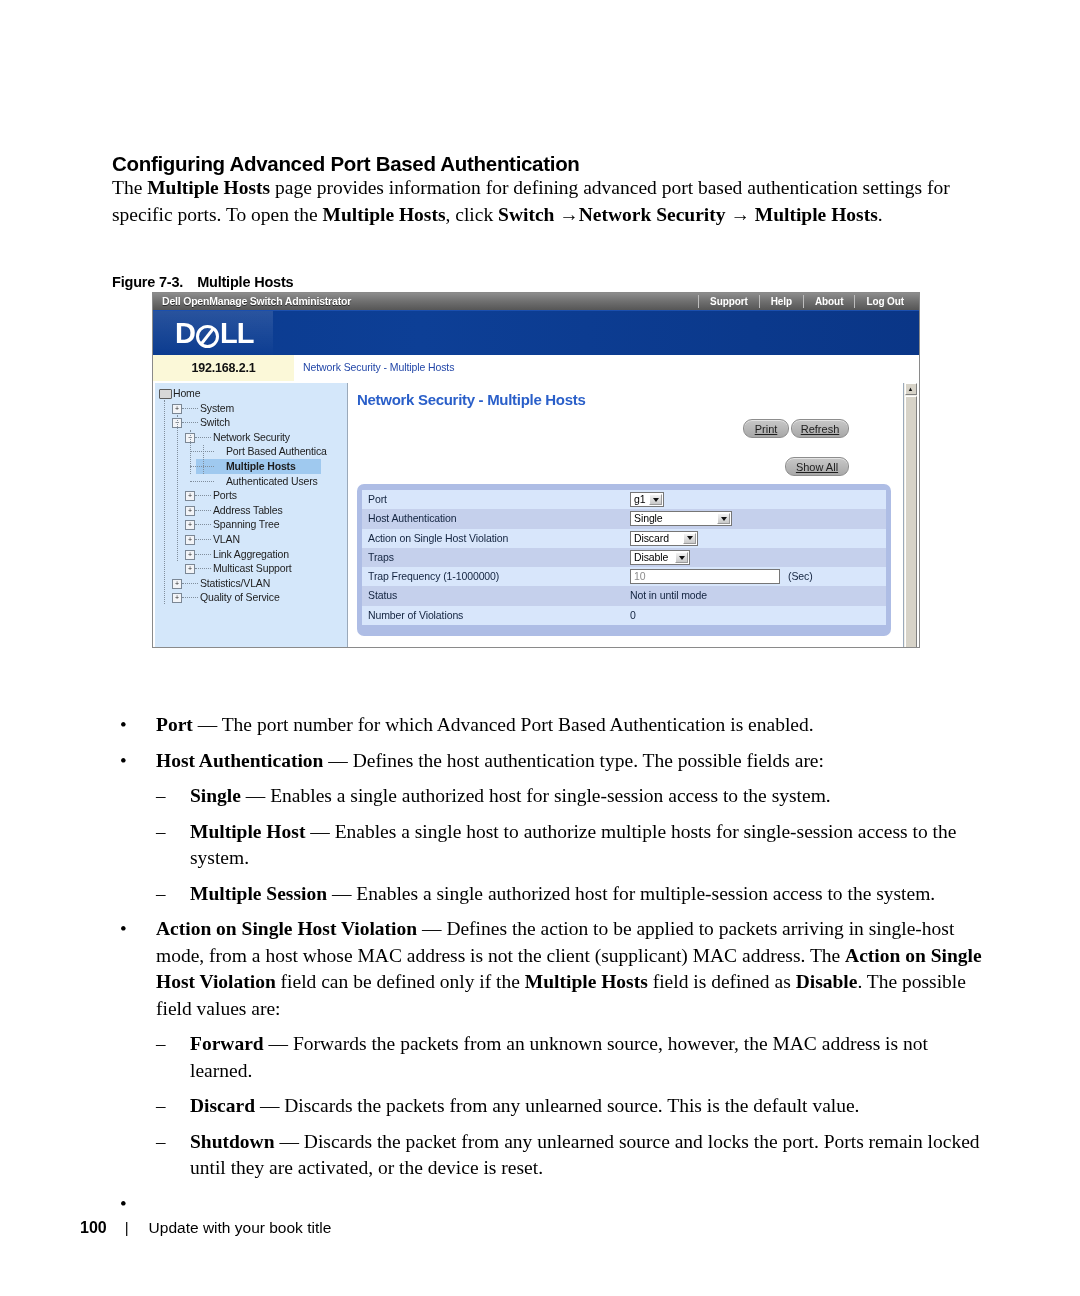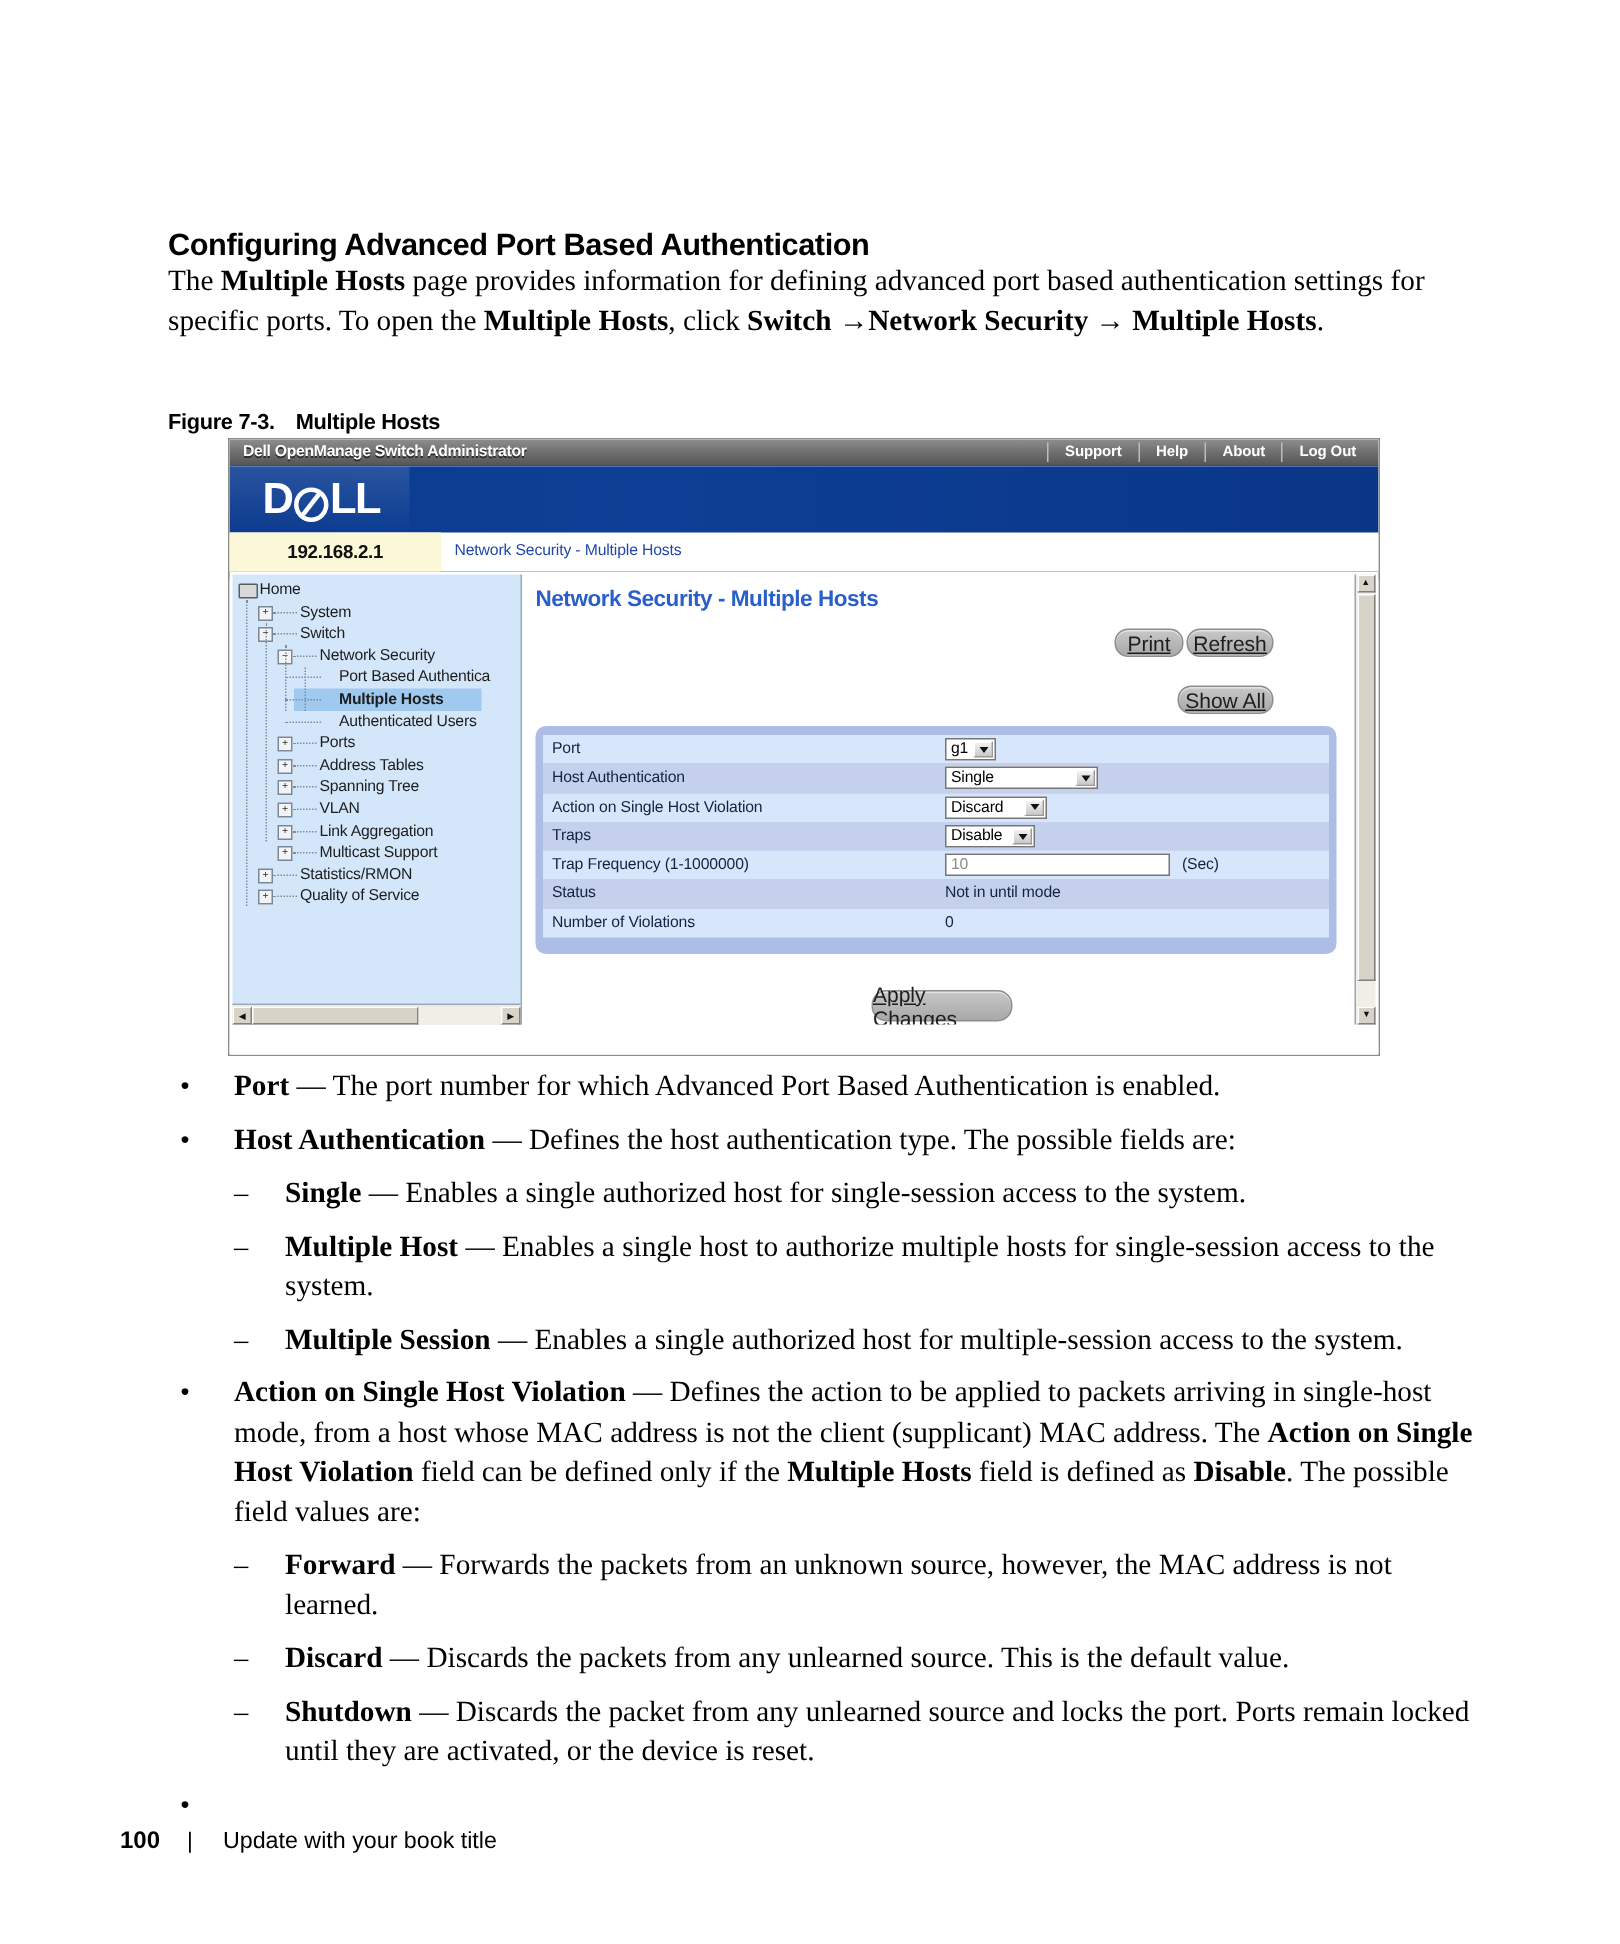--- a/index.html
+++ b/index.html
@@ -50,21 +50,21 @@
     position:absolute;left:80px;top:1219px;
     font-family:"Liberation Sans",sans-serif;
     font-size:15px;
   }
   .footer .pg{font-weight:bold;font-size:16px;}
   .footer .bar{display:inline-block;margin:0 20px 0 18px;color:#000;}
   .footer .bt{font-size:15.5px;}
 
   
   .app{
-    position:absolute;left:152px;top:292px;width:768px;height:412px;
+    position:absolute;left:152px;top:292px;width:768px;height:356px;
     background:#ffffff;
     font-family:"Liberation Sans",sans-serif;
     border:1px solid #8a8a8a;
     box-sizing:border-box;
     overflow:hidden;
     padding-left:36px;
   }
   
   .titlebar{
     position:absolute;left:0;top:0;width:100%;height:17px;
@@ -188,21 +188,21 @@
   }
   .pg-title{
     position:absolute;left:8px;top:8px;
     font-size:15px;font-weight:bold;color:#2a5fc9;letter-spacing:-0.3px;
   }
   .btn{
     position:absolute;height:17px;min-width:44px;
     background:linear-gradient(to bottom,#c8c8c8,#a8a8a8);
     border:1px solid #8d8d8d;border-radius:9px;
     display:flex;align-items:center;justify-content:center;
-    font-size:14px;color:#1d1d1d;text-decoration:underline;
+    font-size:11px;color:#1d1d1d;text-decoration:underline;
     box-shadow:inset 0 1px 0 #e4e4e4;
   }
   .btn-print{right:128px;top:36px;width:42px;}
   .btn-refresh{right:68px;top:36px;width:56px;}
   .btn-showall{right:68px;top:74px;width:62px;}
   .btn-apply{left:232px;top:277px;width:92px;height:19px;border-radius:10px;font-size:14px;}
 
   .formpanel{
     position:absolute;left:8px;top:101px;right:26px;height:152px;
     background:#aebde5;
@@ -365,21 +365,21 @@
               <span class="lbl" style="left: 58px;">Link Aggregation</span>
             </div>
             <div class="tnode">
               <div class="tbox" style="left: 30px;">+</div>
               <div class="tdash" style="left: 40px; width: 16px;"></div>
               <span class="lbl" style="left: 58px;">Multicast Support</span>
             </div>
             <div class="tnode">
               <div class="tbox" style="left: 17px;">+</div>
               <div class="tdash" style="left: 27px; width: 16px;"></div>
-              <span class="lbl" style="left: 45px;">Statistics/RMON</span>
+              <span class="lbl" style="left: 45px;">Statistics/VLAN</span>
             </div>
             <div class="tnode">
               <div class="tbox" style="left: 17px;">+</div>
               <div class="tdash" style="left: 27px; width: 16px;"></div>
               <span class="lbl" style="left: 45px;">Quality of Service</span>
             </div>
             <div class="tvert" style="left: 9px; top: 14px; height: 204px;"></div>
             <div class="tvert" style="left: 22px; top: 29px; height: 146px;"></div>
             <div class="tvert" style="left: 35px; top: 44px; height: 44px;"></div>
             <div class="tvert" style="left: 48px; top: 59px; height: 29px;"></div>

